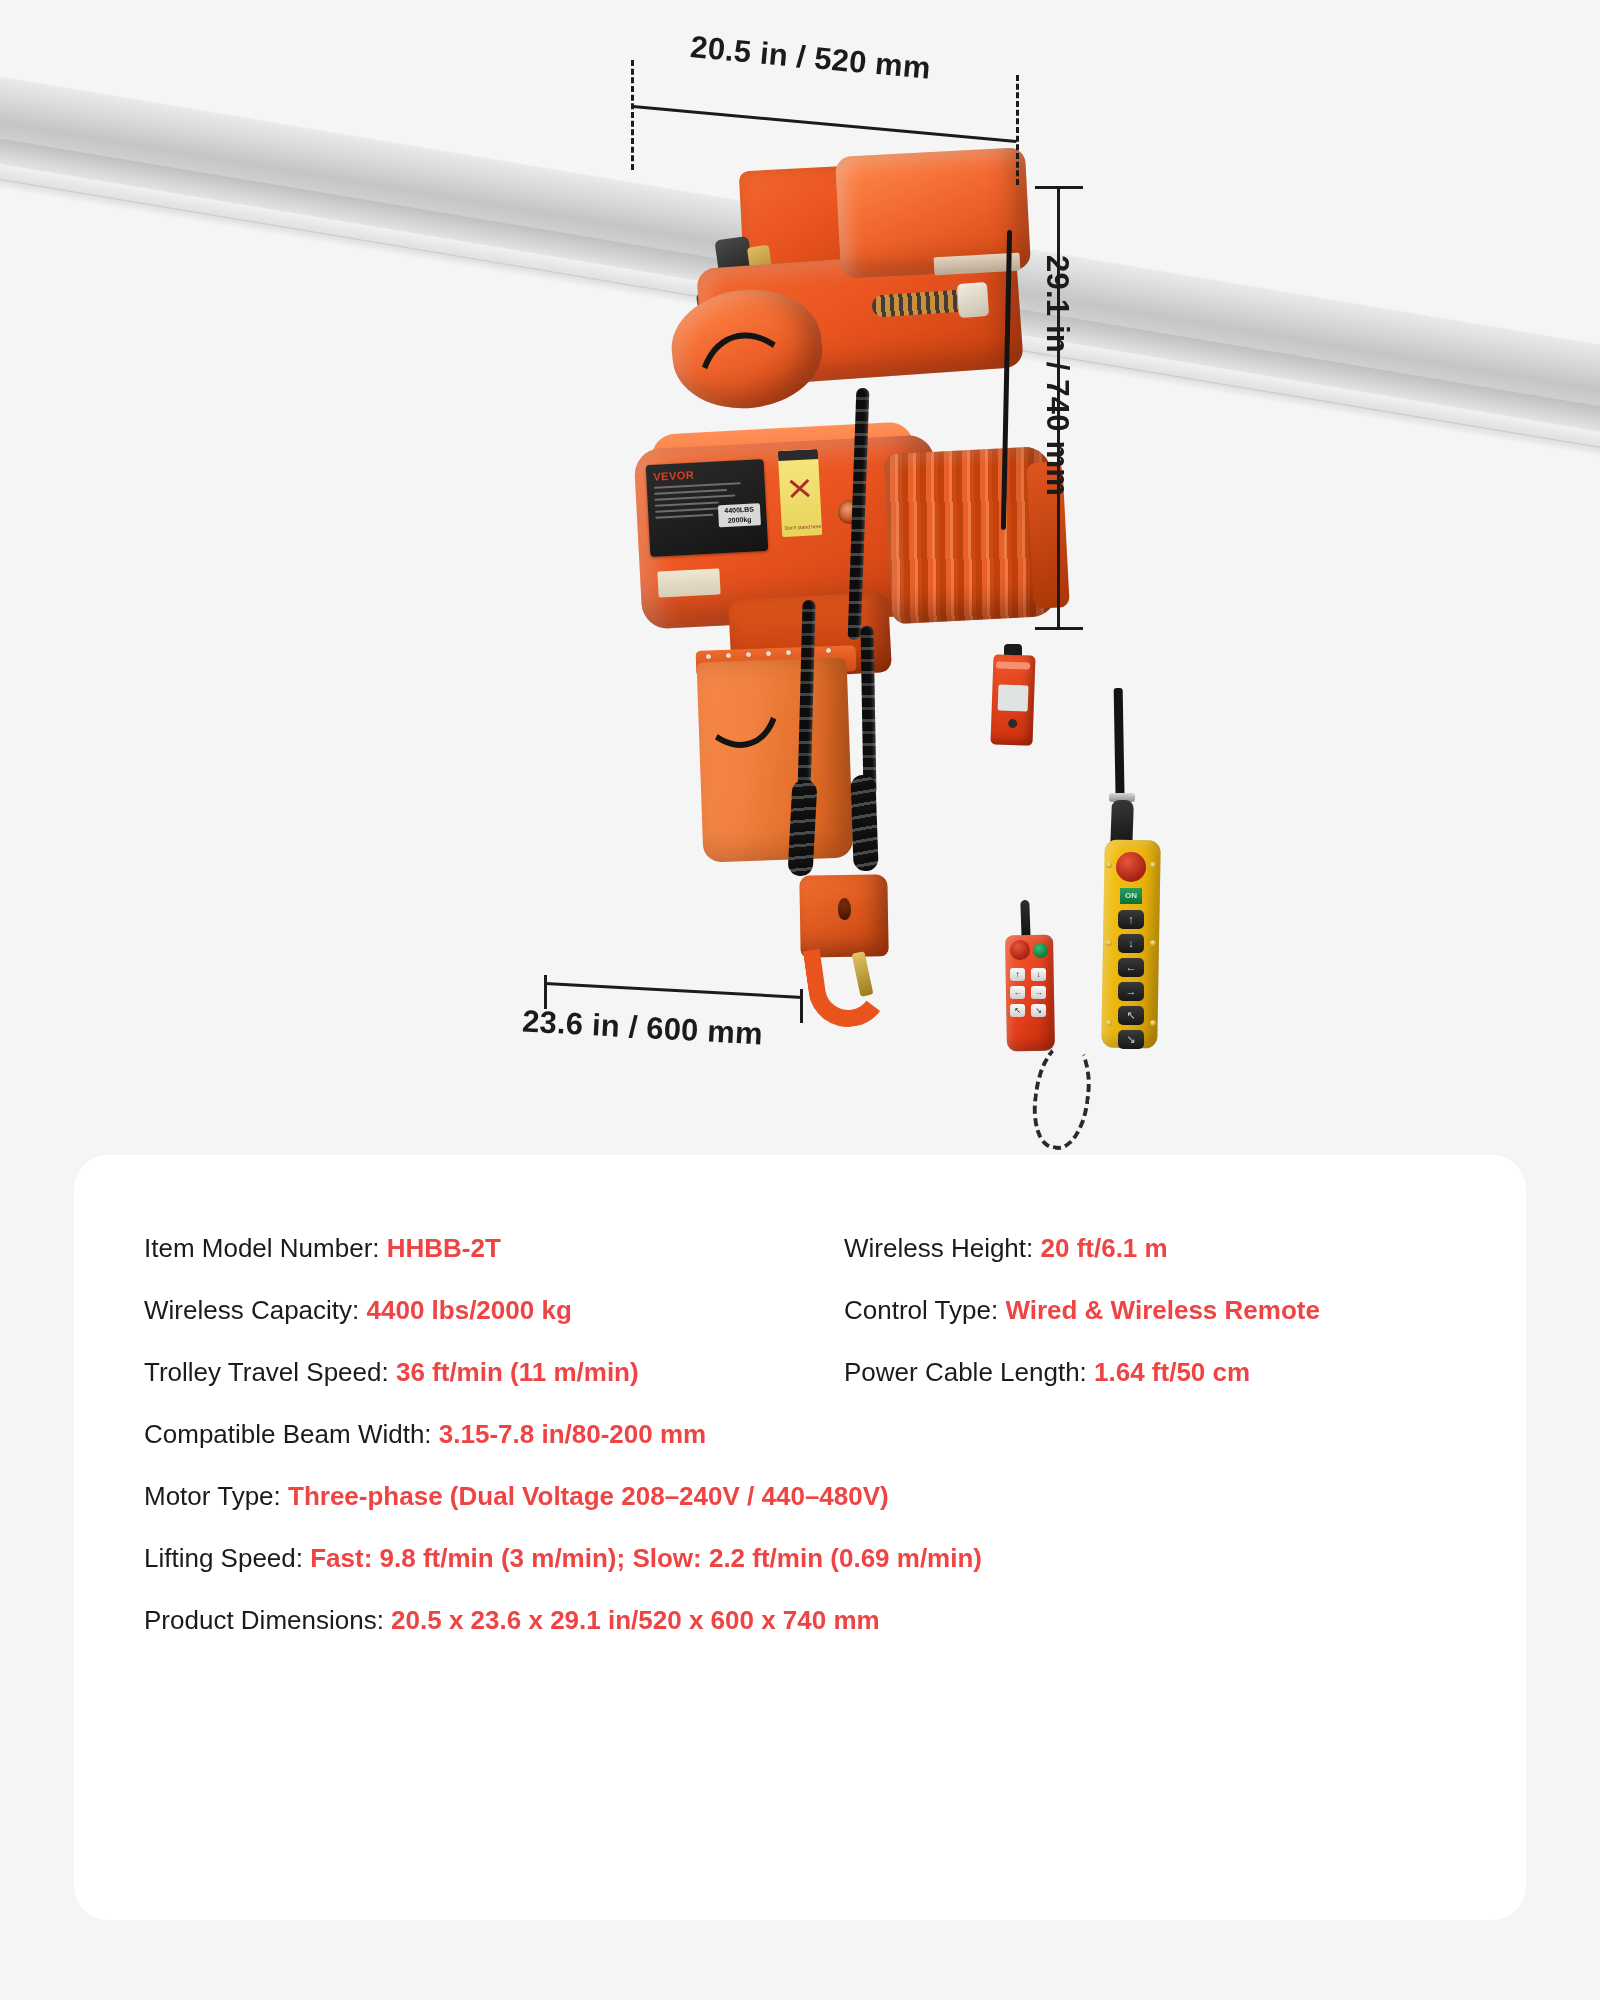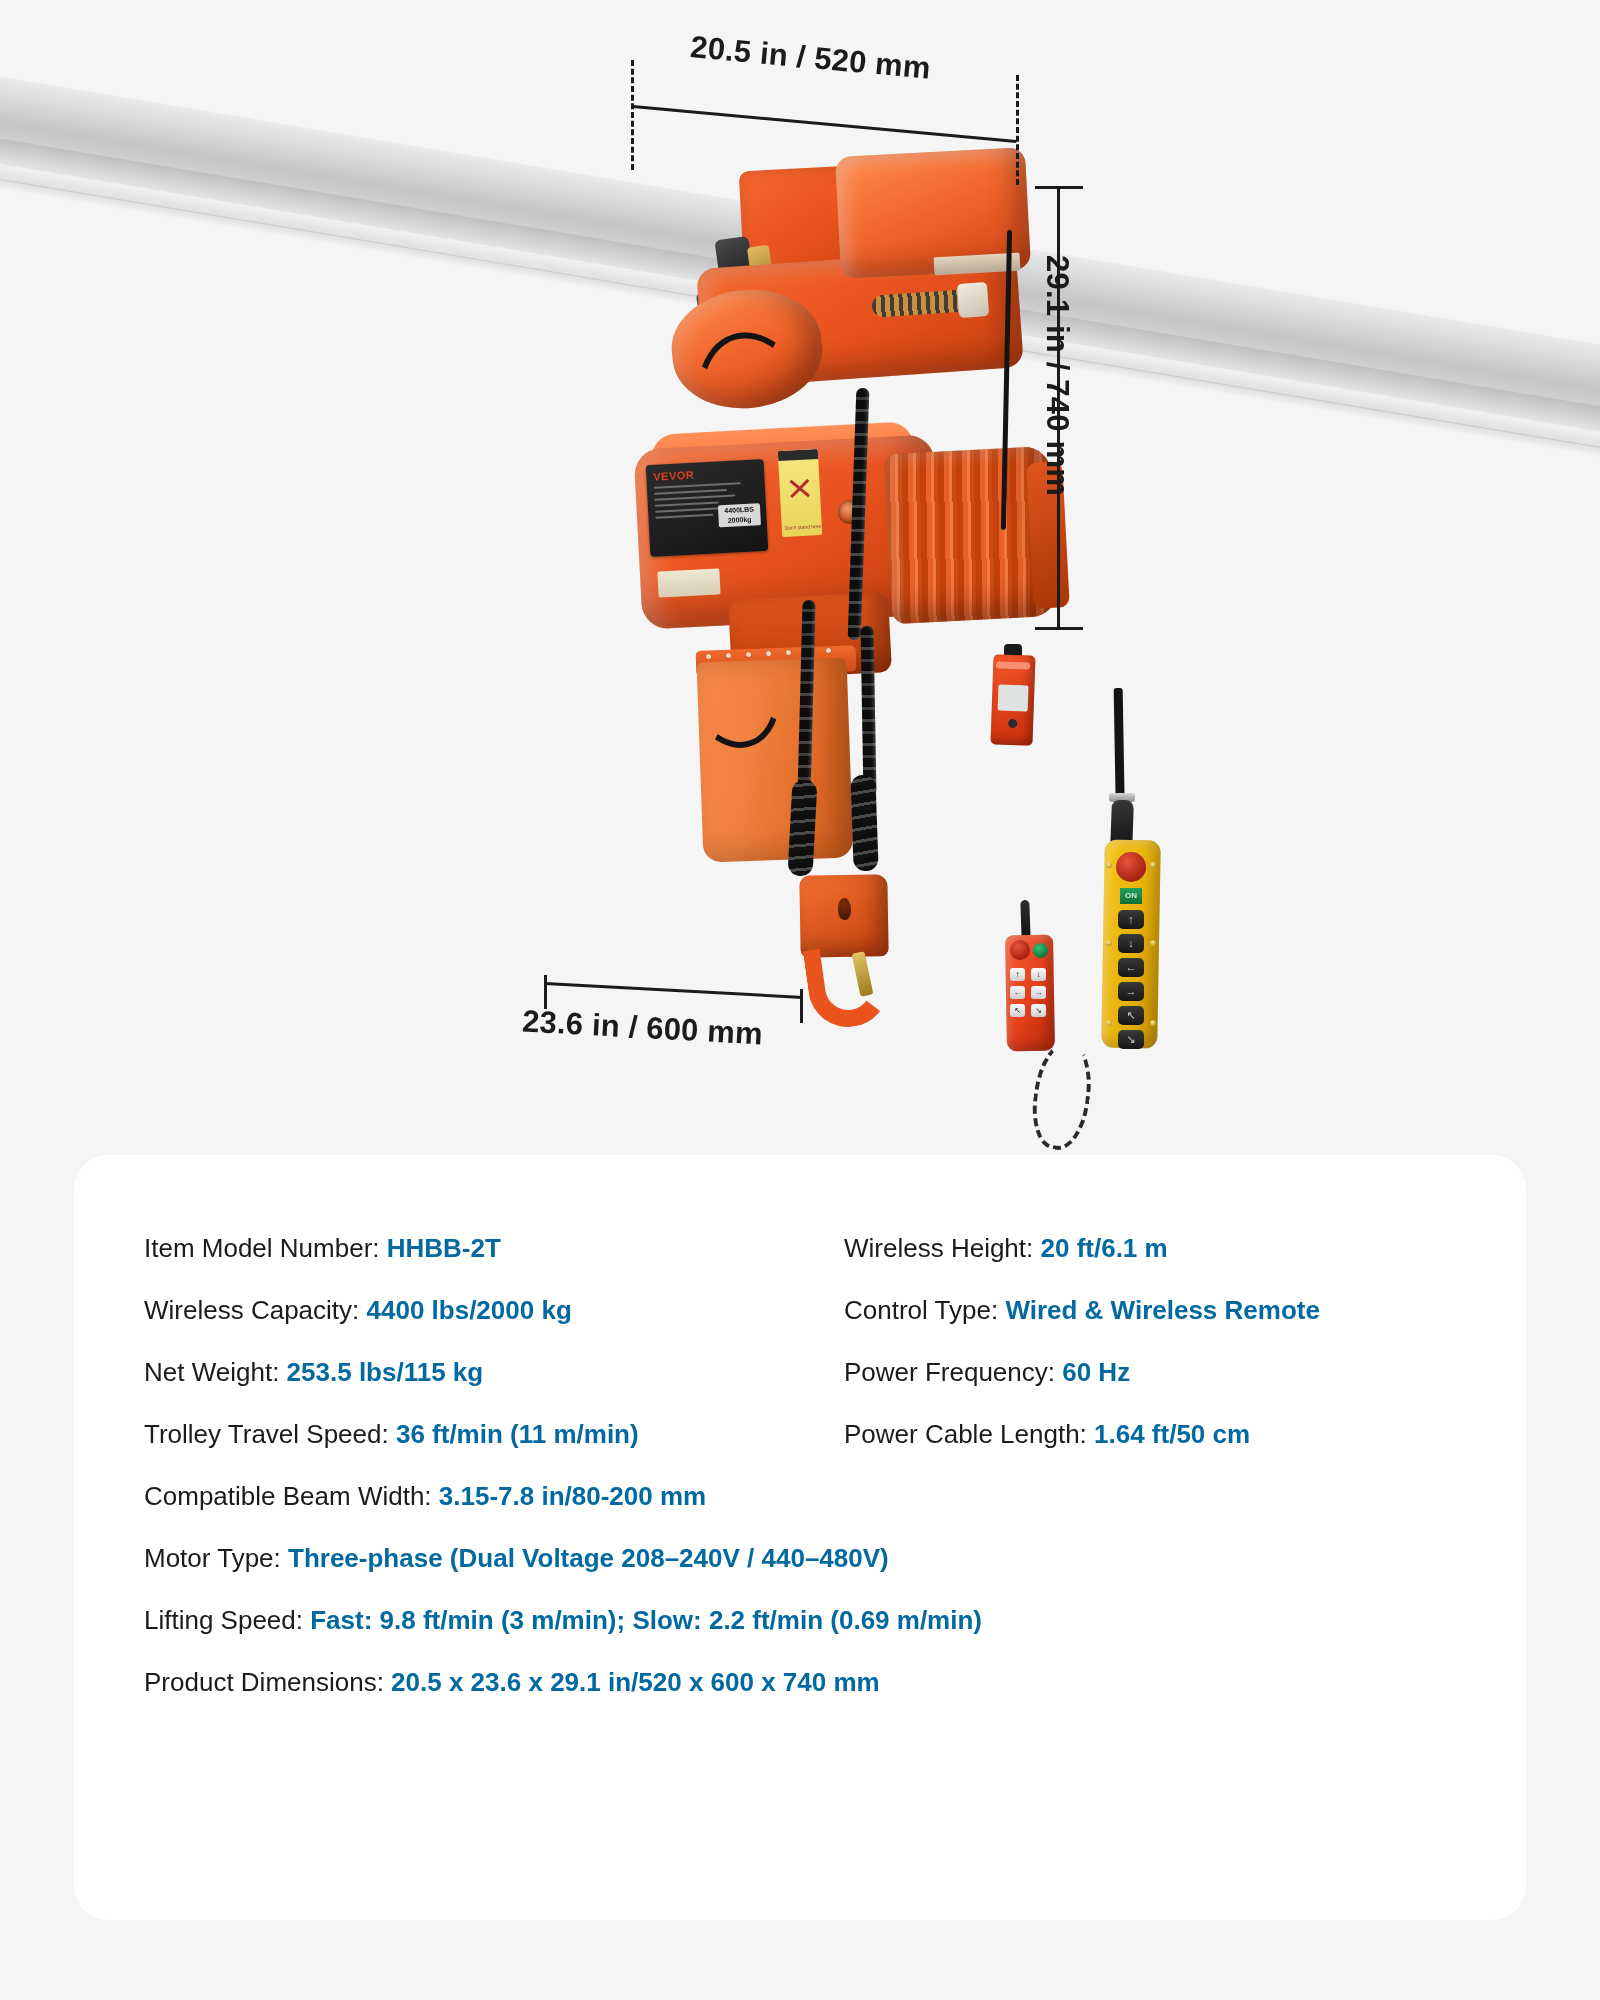--- a/index.html
+++ b/index.html
@@ -381,21 +381,21 @@
     background: #fff; border-radius: 34px;
   }
   #spec-grid {
     position: absolute; left: 70px; top: 62px; width: 1330px;
   }
   .spec-row { display: flex; width: 100%; }
   .spec-cell { font-size: 26px; line-height: 62px; color: #1b1b1b; white-space: nowrap; }
   .spec-cell.left  { width: 700px; }
   .spec-cell.right { width: 630px; }
   .spec-cell.full  { width: 1330px; }
-  .val { color: #0369a1; font-weight: bold; }
+  .val { color: #ef4444; font-weight: bold; }
 </style>
 </head>
 <body>
 
 <div id="hero">
 
   <div class="beam-wrap">
     <div class="beam-top"></div>
     <div class="beam-web"></div>
     <div class="beam-bot"></div>
@@ -548,30 +548,20 @@
       <div class="spec-cell left">
         <span>Wireless Capacity: </span>
         <span class="val">4400 lbs/2000 kg</span>
       </div>
       <div class="spec-cell right">
         <span>Control Type: </span>
         <span class="val">Wired &amp; Wireless Remote</span>
       </div>
     </div>
 
-    <div class="spec-row">
-      <div class="spec-cell left">
-        <span>Net Weight: </span>
-        <span class="val">253.5 lbs/115 kg</span>
-      </div>
-      <div class="spec-cell right">
-        <span>Power Frequency: </span>
-        <span class="val">60 Hz</span>
-      </div>
-    </div>
 
     <div class="spec-row">
       <div class="spec-cell left">
         <span>Trolley Travel Speed: </span>
         <span class="val">36 ft/min (11 m/min)</span>
       </div>
       <div class="spec-cell right">
         <span>Power Cable Length: </span>
         <span class="val">1.64 ft/50 cm</span>
       </div>

